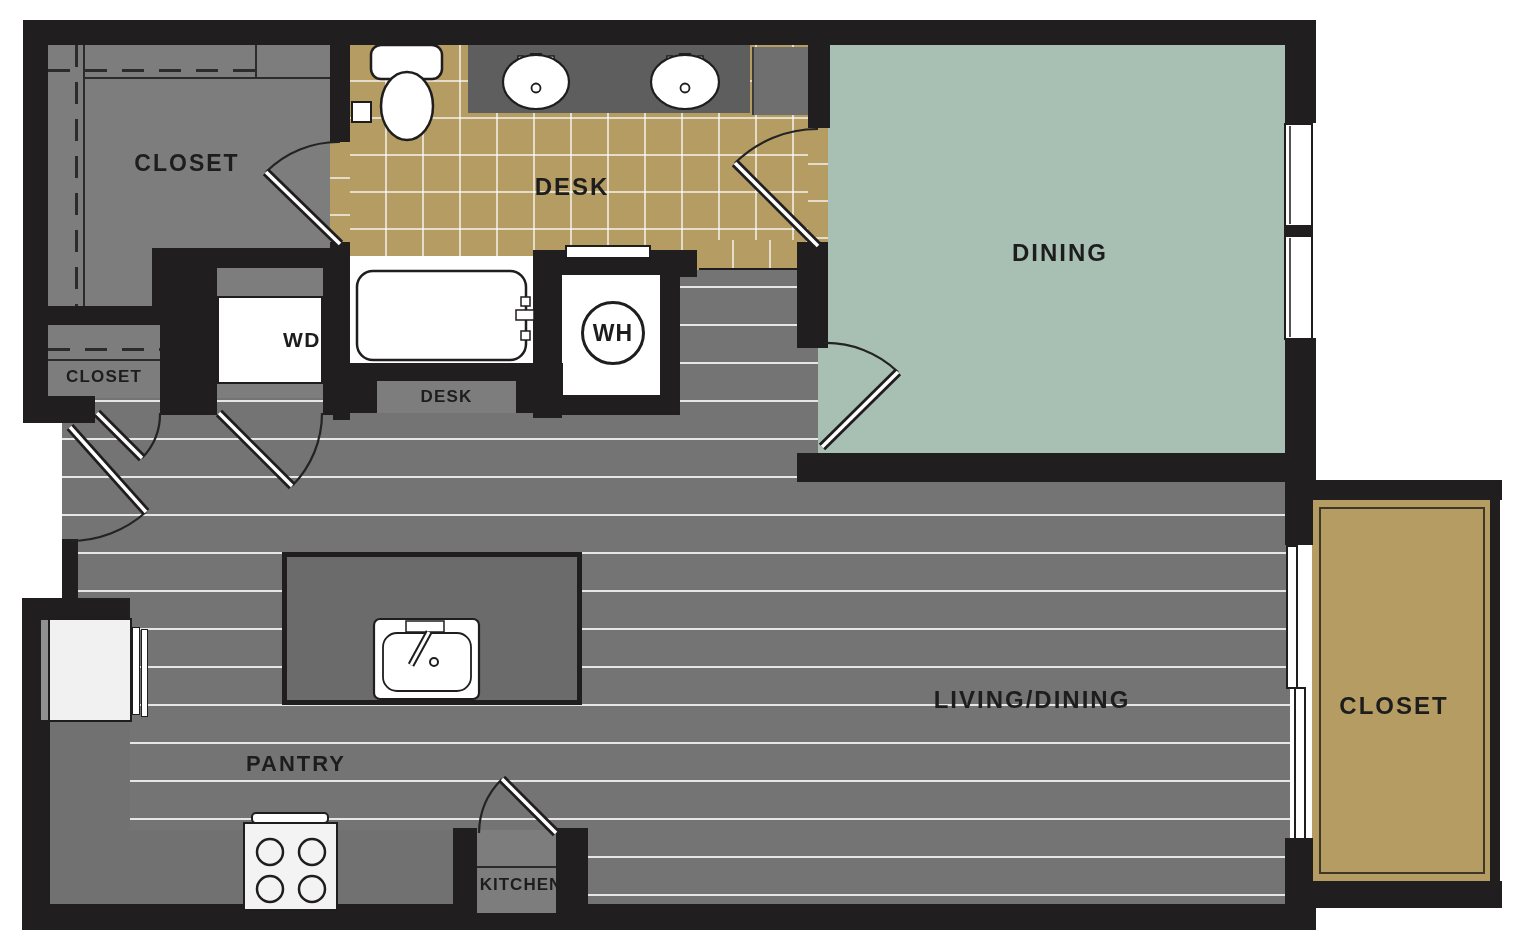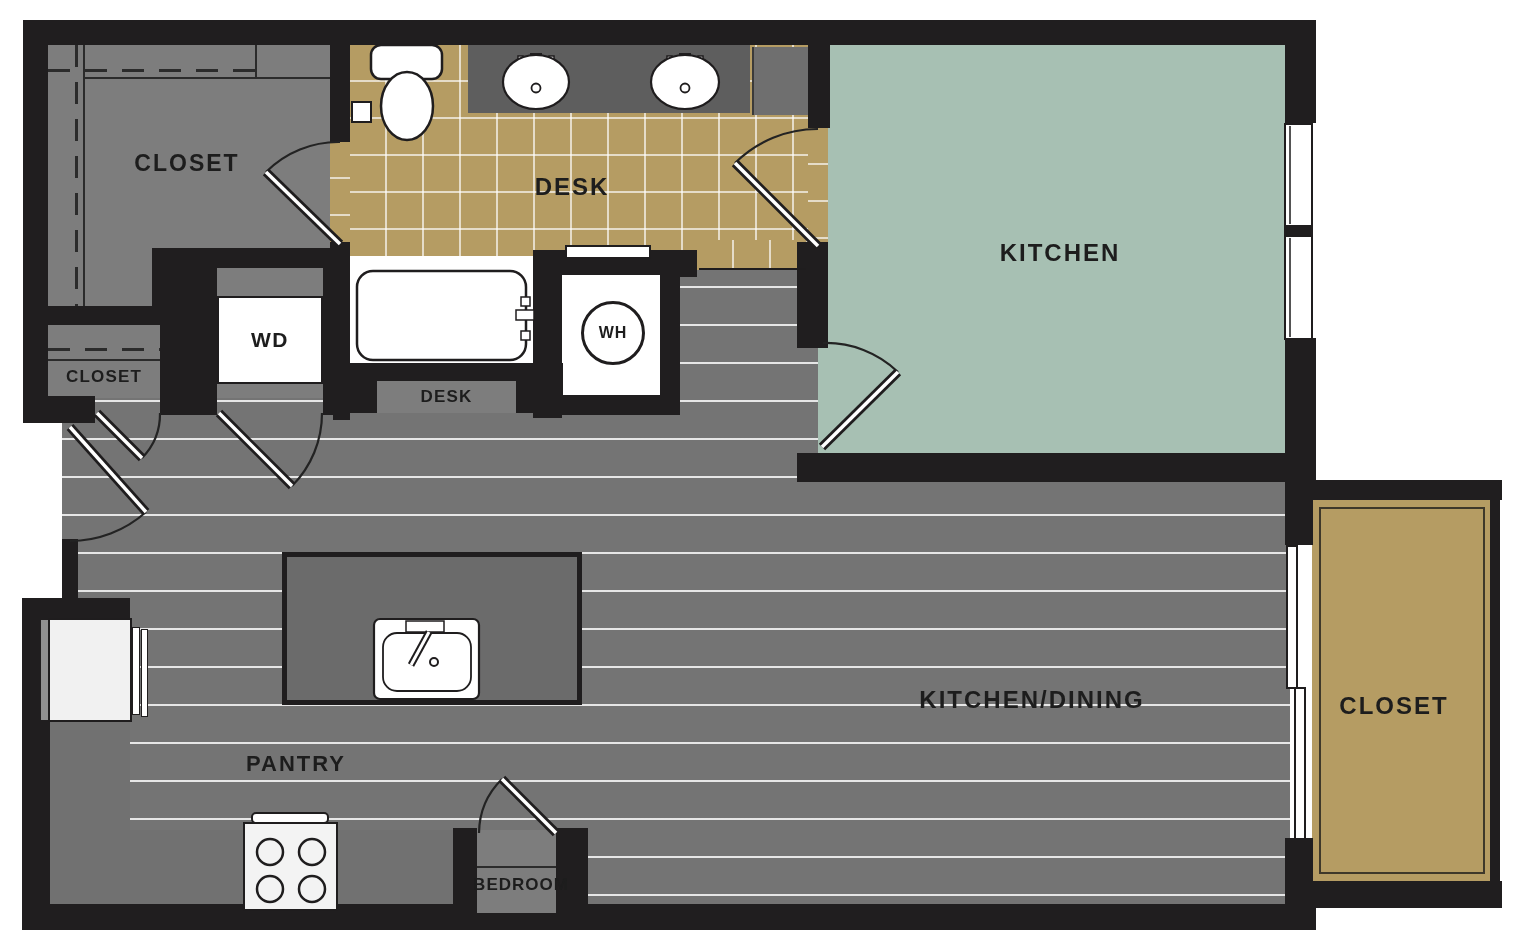--- a/index.html
+++ b/index.html
@@ -97,25 +97,25 @@
     <div class="abs wall" style="left:453px;top:828px;width:24px;height:86px;"></div>
     <div class="abs wall" style="left:556px;top:828px;width:32px;height:86px;"></div>
   </div>
 
   <div class="abs tile" style="left:330px;top:142px;width:20px;height:100px;"></div>
   <div class="abs tile" style="left:808px;top:128px;width:20px;height:114px;"></div>
 
   <div class="abs gray" style="left:377px;top:381px;width:139px;height:32px;display:flex;align-items:center;justify-content:center;">
     <span class="room-label lbl-sm" style="position:static;transform:none;">DESK</span>
   </div>
-  <div class="abs box-outline" style="left:217px;top:296px;width:106px;height:88px;display:flex;align-items:center;justify-content:center;">
+  <div class="abs box-outline" style="left:217px;top:296px;width:106px;height:88px;display:flex;align-items:center;justify-content:flex-end;">
     <span class="room-label lbl-md" style="position:static;transform:none;">WD</span>
   </div>
   <div class="abs" style="left:581px;top:301px;width:64px;height:64px;box-sizing:border-box;border:3px solid #1f1d1e;border-radius:50%;background:#fff;display:flex;align-items:center;justify-content:center;">
-    <span class="room-label" style="position:static;transform:none;font-size:16px;letter-spacing:1px;">WH</span>
+    <span class="room-label" style="position:static;transform:none;font-size:23px;letter-spacing:1px;">WH</span>
   </div>
 
   <div class="abs gray" style="left:477px;top:830px;width:79px;height:83px;"></div>
   <div class="abs solid-line" style="left:477px;top:866px;width:79px;height:2px;"></div>
 
   <div class="abs thin-outline" style="left:1284px;top:123px;width:29px;height:104px;border-width:2px;"></div>
   <div class="abs wall" style="left:1284px;top:225px;width:29px;height:12px;"></div>
   <div class="abs thin-outline" style="left:1284px;top:235px;width:29px;height:105px;border-width:2px;"></div>
 
   <div class="abs thin-outline" style="left:1286px;top:545px;width:12px;height:144px;border-width:2px;"></div>
@@ -220,20 +220,20 @@
     </g>
     <g fill="none">
       <path d="M 479 833 A 77 77 0 0 1 502 779" stroke="#232323" stroke-width="2.2"></path>
       <line x1="556" y1="833" x2="502" y2="779" stroke="#1f1d1e" stroke-width="9"></line>
       <line x1="556" y1="833" x2="502" y2="779" stroke="#ffffff" stroke-width="3.5"></line>
     </g>
   </svg>
 
   <div class="room-label" style="left:187px;top:163px;font-size:23px;letter-spacing:2px;">CLOSET</div>
   <div class="room-label lbl-lg" style="left:572px;top:187px;">DESK</div>
-  <div class="room-label lbl-lg" style="left:1060px;top:253px;">KITCHEN</div>
+  <div class="room-label lbl-lg" style="left:1060px;top:253px;">DINING</div>
   <div class="room-label lbl-sm" style="left:104px;top:377px;">CLOSET</div>
-  <div class="room-label lbl-lg" style="left:1032px;top:700px;">KITCHEN/DINING</div>
+  <div class="room-label lbl-lg" style="left:1032px;top:700px;">LIVING/DINING</div>
   <div class="room-label" style="left:296px;top:764px;font-size:22px;letter-spacing:2px;">PANTRY</div>
-  <div class="room-label" style="left:521px;top:885px;font-size:17px;letter-spacing:1px;">BEDROOM</div>
+  <div class="room-label" style="left:521px;top:885px;font-size:17px;letter-spacing:1px;">KITCHEN</div>
   <div class="room-label lbl-lg" style="left:1394px;top:706px;">CLOSET</div>
 
 </div>
 
 </body></html>

